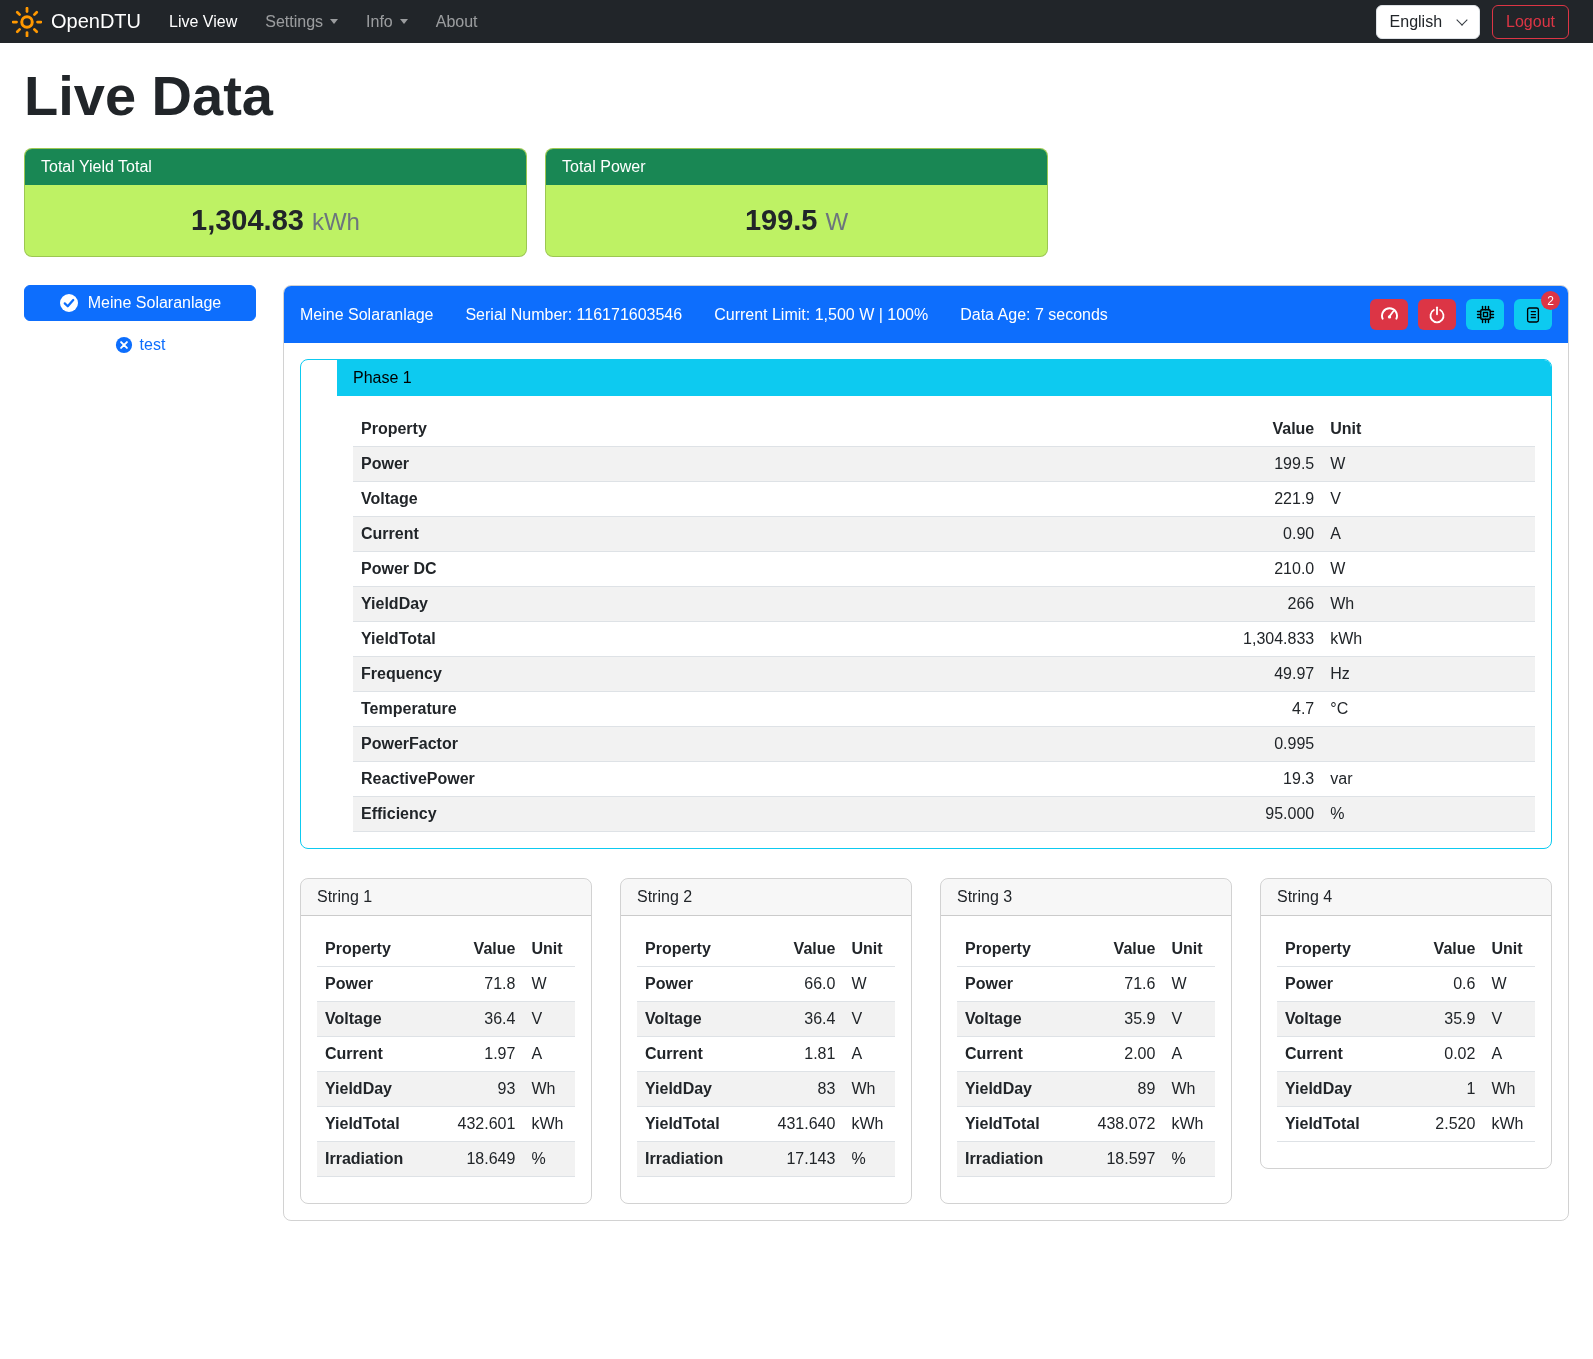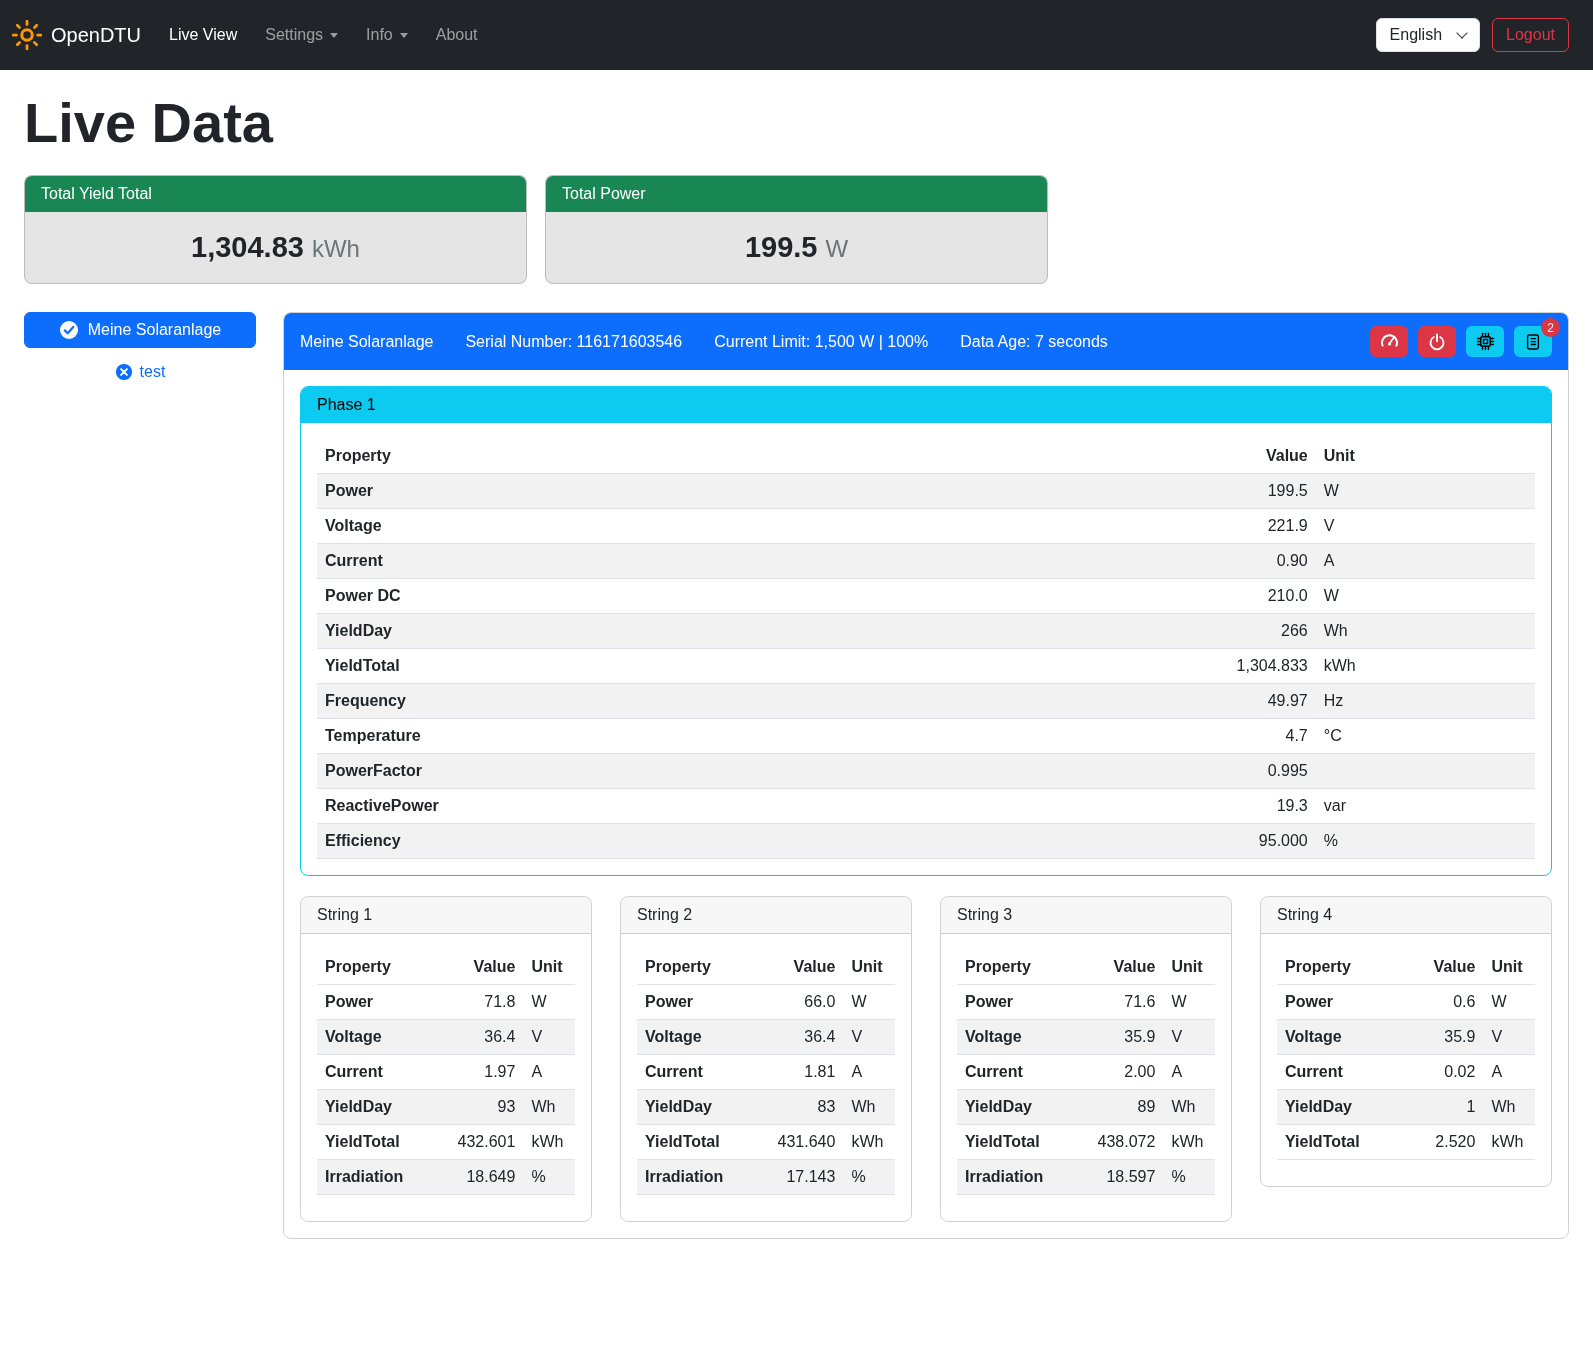--- a/index.html
+++ b/index.html
@@ -7,21 +7,21 @@
   body {
     font-family: "Liberation Sans", sans-serif;
     font-size: 16px;
     color: #212529;
     min-width: 1360px;
   }
 
   
   .navbar {
     background: #212529;
-    height: 70px;
+    height: 43px;
     display: flex;
     align-items: center;
     justify-content: space-between;
     padding: 0 24px 0 12px;
   }
   .nav-left { display: flex; align-items: center; }
   .brand {
     display: flex; align-items: center; gap: 9px;
     color: #fff; font-size: 20px; font-weight: 500;
     margin-right: 14px; cursor: pointer; text-decoration: none;
@@ -60,21 +60,21 @@
   .content { padding: 14px 24px 24px; }
   .page-title { font-size: 56px; font-weight: 700; margin: 6px 0 20px; }
 
   
   .summary-row {
     display: grid; grid-template-columns: repeat(3, 1fr);
     gap: 18px; margin-bottom: 28px;
   }
   .card {
     border: 1px solid rgba(0,0,0,.175); border-radius: 8px;
-    background: #e5e5e5; overflow: hidden;
+    background: #bef264; overflow: hidden;
   }
   .card-header-green { background: #198754; color: #fff; padding: 9px 16px; }
   .summary-body { padding: 19px 16px; text-align: center; }
   .summary-value { font-size: 29px; font-weight: 700; }
   .summary-unit { font-size: 24px; color: #6c757d; margin-left: 8px; }
 
   
   .main-row {
     display: grid; grid-template-columns: 232px 1fr;
     gap: 27px; align-items: start;
@@ -110,21 +110,21 @@
     position: absolute; top: -8px; right: -8px;
     background: #dc3545; color: #fff; font-size: 12px;
     min-width: 19px; height: 19px; border-radius: 10px; padding: 0 4px;
     display: flex; align-items: center; justify-content: center;
   }
   .inverter-body { padding: 16px; }
 
   
   .phase-card {
     border: 1px solid #0dcaf0; border-radius: 8px;
-    overflow: hidden; margin-bottom: 20px;
+    overflow: hidden; margin-bottom: 29px; padding-left: 36px;
   }
   .phase-header { background: #0dcaf0; color: #000; padding: 9px 16px; }
   .phase-body { padding: 16px; }
 
   
   table.data-table { width: 100%; border-collapse: collapse; table-layout: fixed; }
   .data-table th, .data-table td {
     padding: 8px; text-align: left; vertical-align: middle;
     border-bottom: 1px solid #dee2e6; font-size: 16px;
   }

